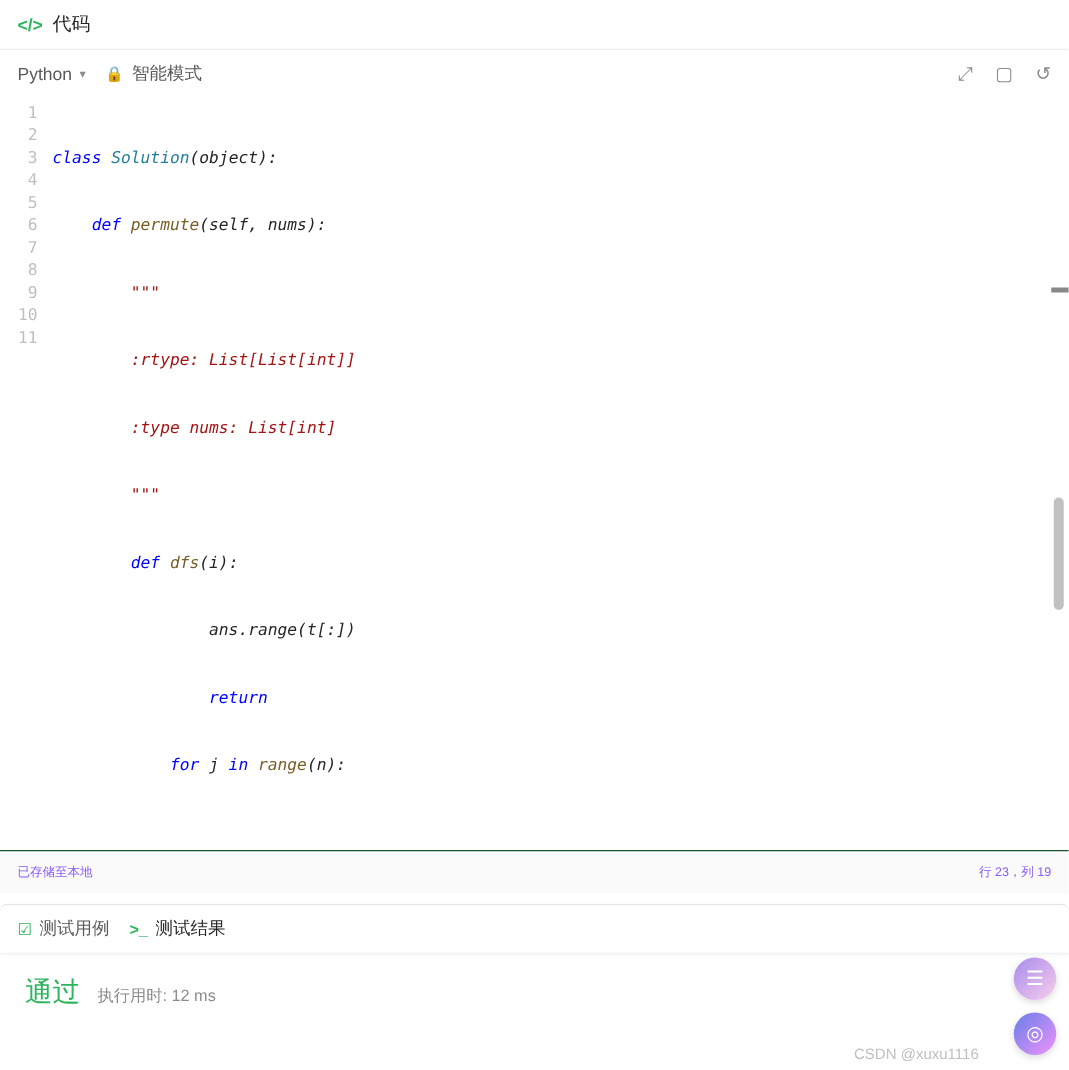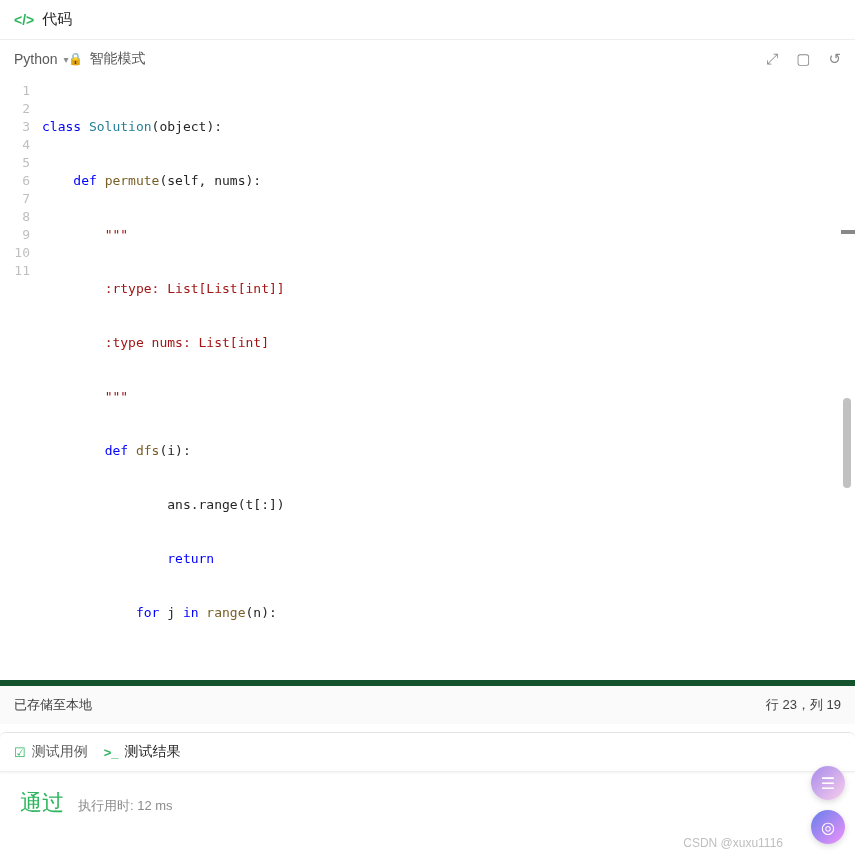--- a/index.html
+++ b/index.html
@@ -1,38 +1,38 @@
 <!DOCTYPE html>
 <html><head>
 <meta charset="utf-8">
 <style>
 * { box-sizing: border-box; margin: 0; padding: 0; }
 body { font-family: -apple-system, BlinkMacSystemFont, "Segoe UI", sans-serif; background: #fff; width: 855px; height: 856px; overflow: hidden; position: relative; }
 .header { display: flex; align-items: center; padding: 10px 14px; border-bottom: 1px solid #eee; }
 .code-icon { color: #2db55d; font-weight: bold; font-size: 14px; margin-right: 8px; }
 .header-title { font-size: 15px; color: #262626; text-align: center; }
 .toolbar { display: flex; align-items: center; padding: 10px 14px; justify-content: space-between; }
-.toolbar-left { display: flex; align-items: center; }
+.toolbar-left { display: flex; align-items: center; gap: 16px; }
 .lang-select { display: flex; align-items: center; gap: 6px; color: #595959; font-size: 14px; cursor: pointer; }
 .chevron { font-size: 10px; color: #8c8c8c; }
 .mode { display: flex; align-items: center; gap: 6px; color: #595959; font-size: 14px; }
 .lock-icon { color: #8c8c8c; font-size: 12px; }
 .toolbar-right { display: flex; align-items: center; gap: 18px; color: #8c8c8c; }
 .toolbar-right span { cursor: pointer; font-size: 15px; }
 .editor { display: flex; font-family: Consolas, Monaco, monospace; font-size: 13px; line-height: 18px; padding: 4px 0; }
 .gutter { text-align: right; padding: 0 12px 0 0; color: #bfbfbf; user-select: none; width: 42px; }
 .gutter div { height: 18px; }
-.code { flex: 1; white-space: pre; color: #262626; position: relative; }
+.code { flex: 1; white-space: pre; color: #262626; position: relative; font-style: italic; }
 .code-line { height: 18px; display: flex; }
 .kw { color: #0000ff; }
 .cls { color: #267f99; }
 .fn { color: #795e26; }
 .cmt { color: #a31515; }
 .scroll-handle { position: absolute; right: 0; top: 148px; width: 14px; height: 4px; background: #888; }
-.status-bar { display: flex; justify-content: space-between; padding: 10px 14px; color: #404040; font-size: 13px; background: #fafafa; border-top: 6px solid #14532d; }
+.status-bar { display: flex; justify-content: space-between; padding: 10px 14px; color: #8b5cf6; font-size: 10px; background: #fafafa; border-top: 1px solid #14532d; }
 .tabs-row { display: flex; align-items: center; padding: 10px 14px; gap: 16px; border-top: 1px solid #e5e5e5; border-bottom: 1px solid #eee; background: #fff; box-shadow: 0 1px 3px rgba(0,0,0,0.05); margin-top: 8px; border-radius: 6px 6px 0 0; }
 .tab-item { display: flex; align-items: center; gap: 6px; font-size: 14px; color: #595959; cursor: pointer; }
 .tab-check { color: #2db55d; font-size: 13px; }
 .tab-terminal { color: #2db55d; font-weight: bold; font-size: 13px; }
 .tab-item.active { color: #262626; font-weight: 500; }
 .results { padding: 16px 20px; overflow-y: auto; height: 480px; position: relative; }
 .pass-row { display: flex; align-items: baseline; gap: 14px; margin-bottom: 20px; }
 .pass-label { color: #2db55d; font-size: 22px; font-weight: 500; }
 .pass-time { color: #8c8c8c; font-size: 13px; }
 .scrollbar-thumb { position: absolute; right: 4px; top: 398px; width: 8px; height: 90px; background: #c1c1c1; border-radius: 4px; }

